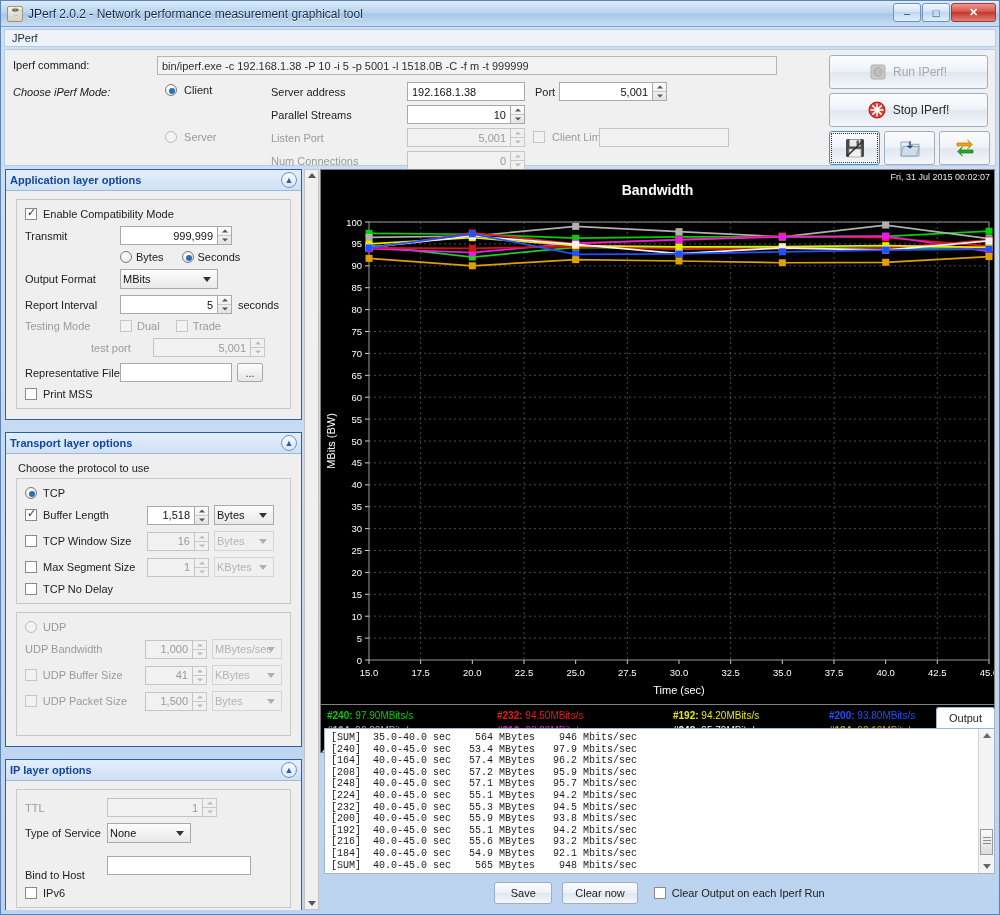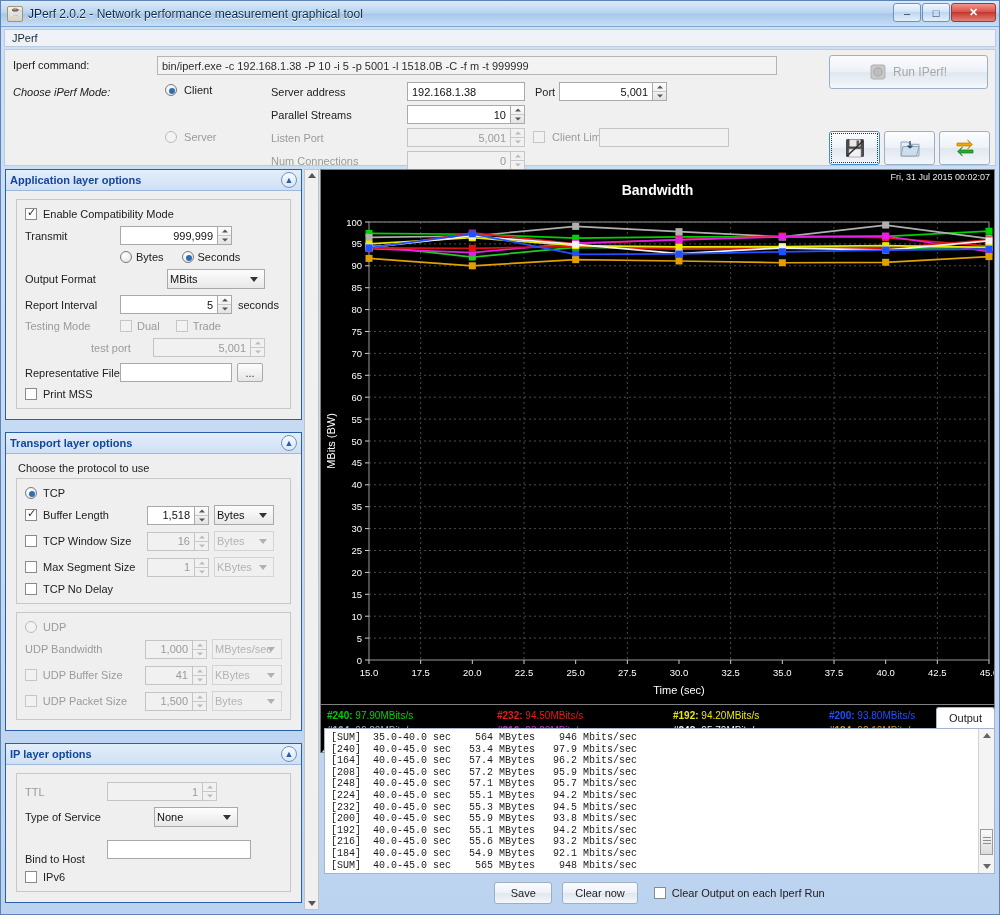--- a/index.html
+++ b/index.html
@@ -81,21 +81,21 @@
     border:1px solid #6f93c5; background:linear-gradient(180deg,#f7fbff,#d9e7f7);
     display:flex; align-items:center; justify-content:center; color:#2a5fa8; font-size:9px; }
   .panel-bd { padding:8px 10px 10px 10px; background:#efefef; }
   .group { border:1px solid #c8c8c8; padding:8px 8px 8px 8px; }
   .frow { display:flex; align-items:center; margin-bottom:6px; }
   .sbtitle { color:#1b1b1b; font-size:11px; margin:0 0 4px 2px; }
   select.sel { height:20px; border:1px solid #a9a9a9; font-size:11px;
     font-family:"Liberation Sans",sans-serif; background:linear-gradient(180deg,#fdfdfd,#e8e8e8);
     padding:1px 2px; color:#111; -webkit-appearance:none; appearance:none; }
   select.sel.dis { color:#9a9a9a; background:#f1f1f1; border-color:#c9c9c9; }
-  .selwrap { position:relative; display:inline-block;margin-left:47px; }
+  .selwrap { position:relative; display:inline-block; }
   .selwrap:after { content:""; position:absolute; right:7px; top:8px; pointer-events:none;
     border-left:4px solid transparent; border-right:4px solid transparent; border-top:5px solid #333; }
   .selwrap.dis:after { border-top-color:#b0b0b0; }
   .dotbtn { width:26px; height:19px; border:1px solid #a9a9a9; border-radius:2px;
     background:linear-gradient(180deg,#fdfdfd,#e6e6e6); font-size:11px; display:flex;
     align-items:center; justify-content:center; color:#333; }
   
   .vstrip { position:absolute; left:303px; top:168px; width:15px; bottom:4px;
     background:#f0f0f0; border:1px solid #c3c3c3; display:flex; flex-direction:column;
     align-items:center; justify-content:space-between; }
@@ -218,20 +218,33 @@
         </span>
     </div>
 
     <div class="bigbtn dis" style="position:absolute; left:824px; top:5px; width:159px; height:34px;">
       <svg width="16" height="16" viewBox="0 0 16 16">
         <rect x="1" y="1" width="14" height="14" rx="2" fill="#c9c9c9" stroke="#b0b0b0"></rect>
         <circle cx="8" cy="8" r="4.2" fill="#bdbdbd" stroke="#a8a8a8"></circle>
       </svg>
       <span>Run IPerf!</span>
     </div>
+    <div class="bigbtn" style="position:absolute; left:824px; top:43px; width:159px; height:34px;">
+      <svg width="18" height="18" viewBox="0 0 18 18">
+        <circle cx="9" cy="9" r="8" fill="#e33a35" stroke="#a61d19"></circle>
+        <g stroke="#ffffff" stroke-width="1.6">
+          <line x1="9" y1="2.5" x2="9" y2="15.5"></line>
+            <line x1="2.5" y1="9" x2="15.5" y2="9"></line>
+          <line x1="4.4" y1="4.4" x2="13.6" y2="13.6"></line>
+            <line x1="13.6" y1="4.4" x2="4.4" y2="13.6"></line>
+        </g>
+        <circle cx="9" cy="9" r="2.3" fill="#ffffff"></circle>
+      </svg>
+      <span>Stop IPerf!</span>
+    </div>
     <div class="iconbtn focus" style="position:absolute; left:824px; top:81px; width:51px; height:34px;">
       <svg width="22" height="22" viewBox="0 0 22 22">
         <rect x="2" y="2" width="18" height="18" rx="1.5" fill="#4a4a4a"></rect>
         <rect x="5.5" y="2.5" width="11" height="7" fill="#e9e9e9"></rect>
         <rect x="12.5" y="3.5" width="2.6" height="5" fill="#5c5c5c"></rect>
         <rect x="5" y="12" width="12" height="8" fill="#f2f2f2" stroke="#9b9b9b" stroke-width="0.7"></rect>
         <line x1="3" y1="19" x2="19" y2="4" stroke="#2f2f2f" stroke-width="1.6"></line>
       </svg>
     </div>
     <div class="iconbtn" style="position:absolute; left:879px; top:81px; width:51px; height:34px;">
@@ -429,21 +442,21 @@
                   <i></i>
                   <i></i>
                 </span>
             </span>
             <span class="selwrap dis" style="margin-left:5px;">
               <select class="sel dis" style="width:70px;" disabled="">
                 <option>KBytes</option>
               </select>
             </span>
           </div>
-          <div class="frow" style="margin-bottom:0;">
+          <div class="frow" style="margin-bottom:16px;">
             <span class="cbx dis"></span>
             <span class="lbl dis" style="margin-left:6px; width:104px;">UDP Packet Size</span>
             <span class="spin dis">
               <input class="txtin num dis" style="width: 48px;" disabled="" value="1,500">
               <span class="btns">
                   <i></i>
                   <i></i>
                 </span>
             </span>
             <span class="selwrap dis" style="margin-left:5px;">

